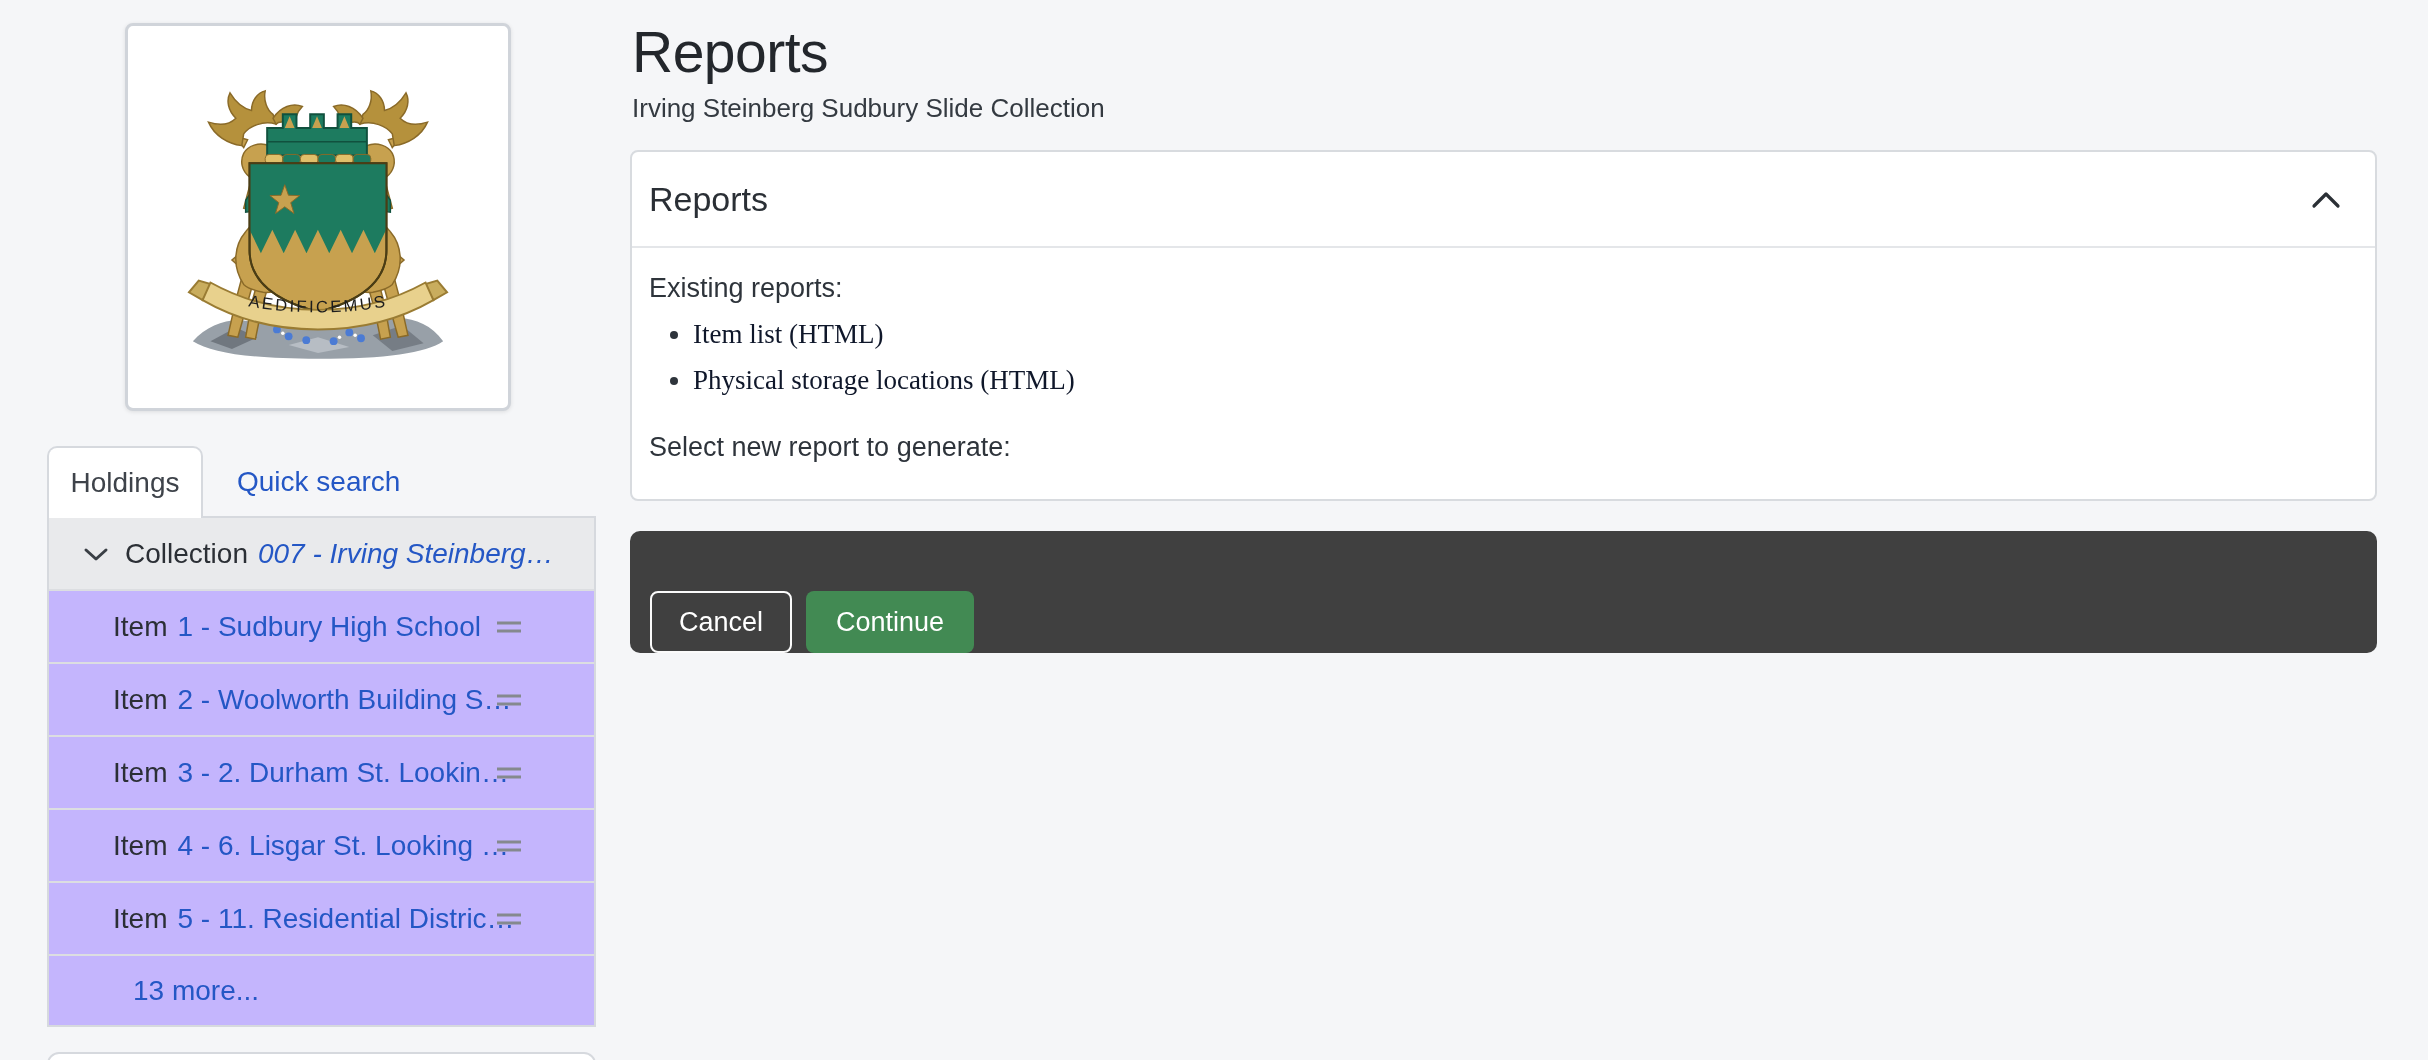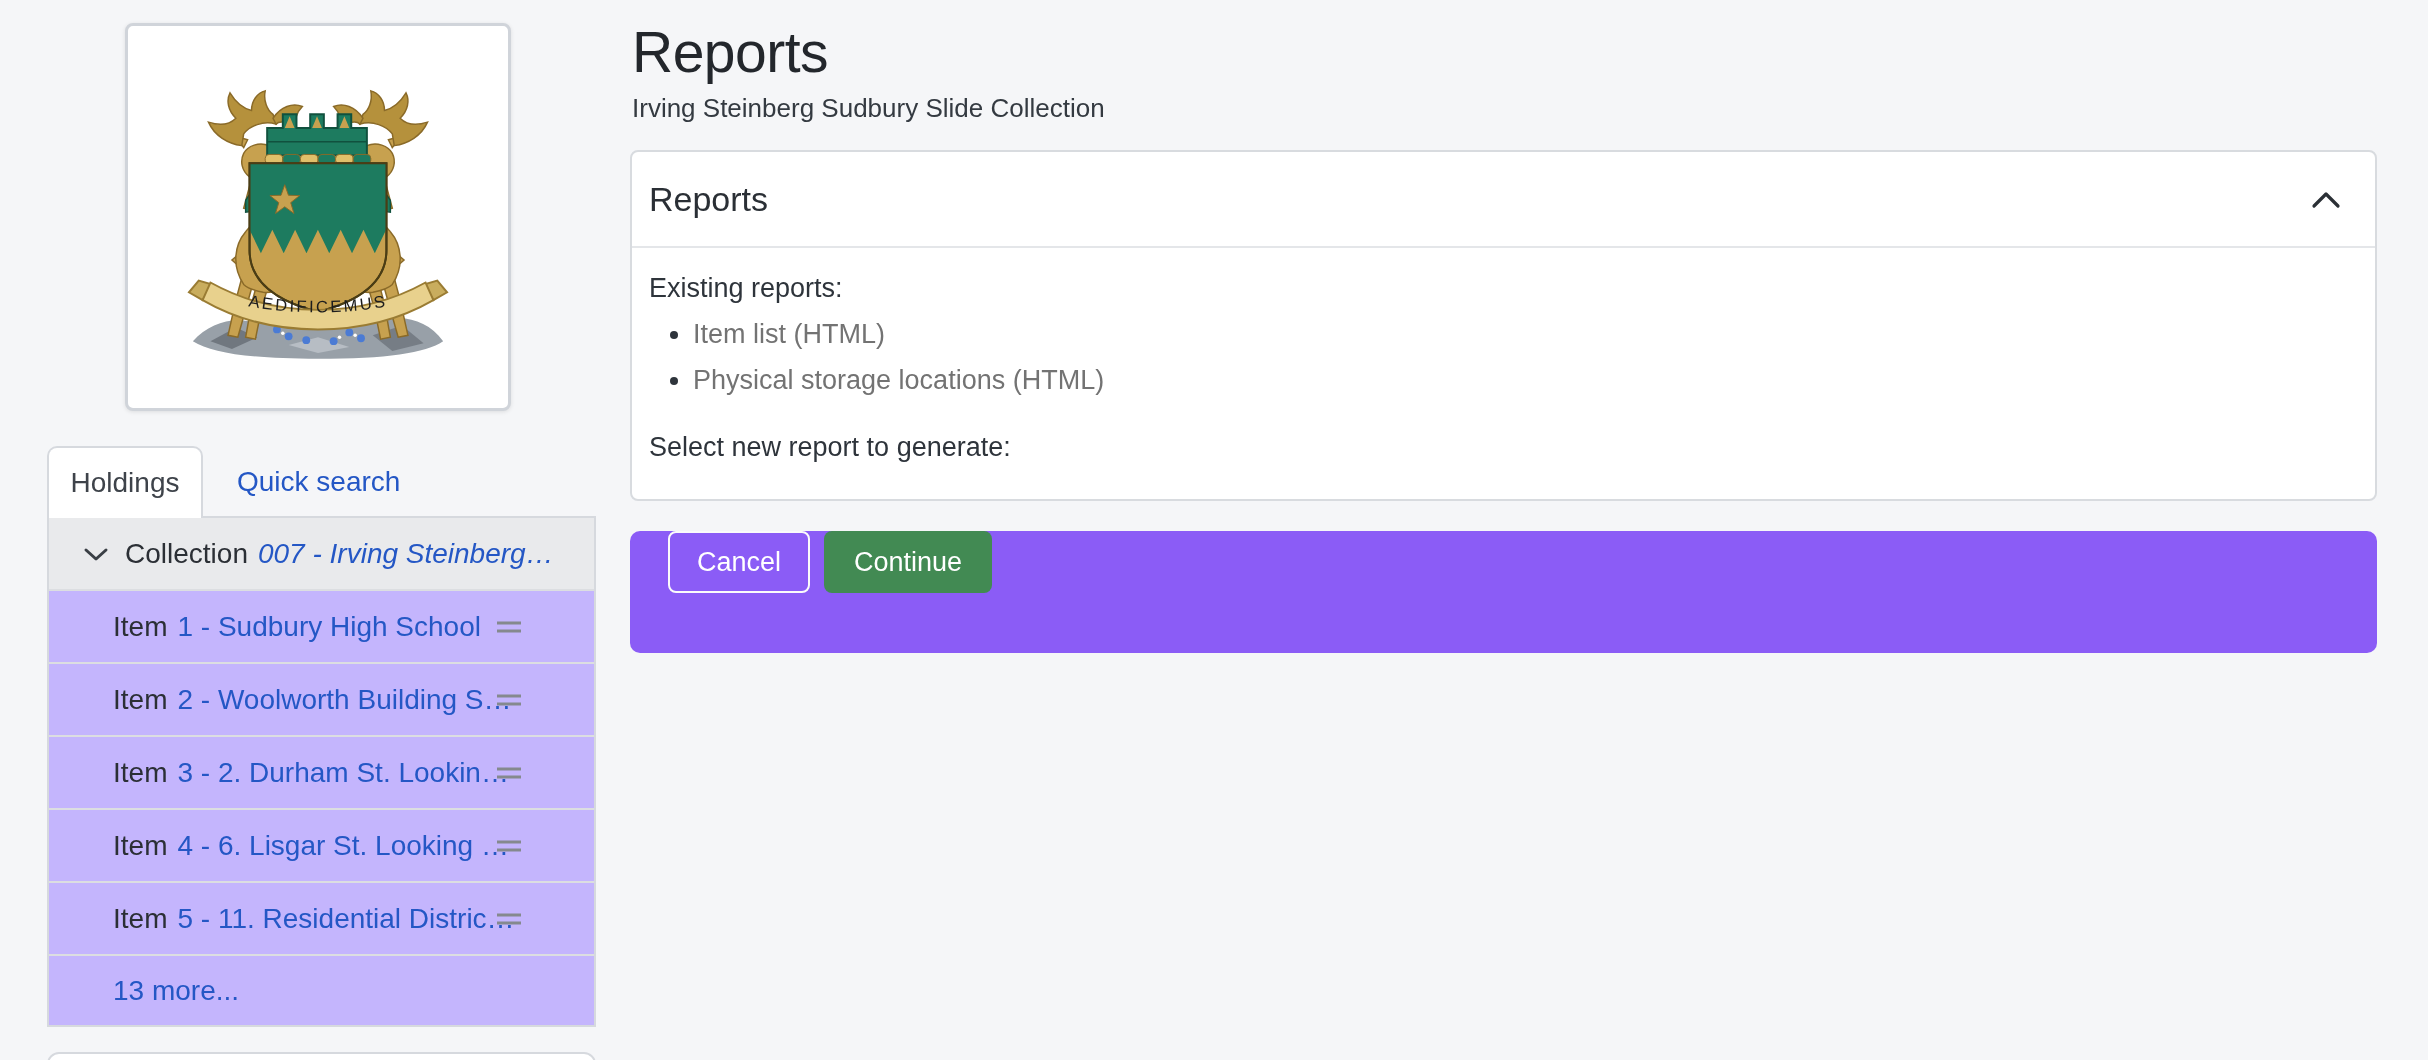--- a/index.html
+++ b/index.html
@@ -36,21 +36,21 @@
     position:absolute; left:47px; top:516px; width:549px;
     background:#fff; border:2px solid #d6d9de; z-index:2;
   }
   .t-row {
     height:73px; display:flex; align-items:center;
     border-bottom:2px solid #dcdee1; font-size:28px; position:relative;
     background:#c4b5fd;
   }
   .t-row.collection { background:#e9eaec; padding-left:34px; }
   .t-row.item { padding-left:64px; }
-  .t-row.more { padding-left:64px; border-bottom:none; height:69px; }
+  .t-row.more { padding-left:84px; border-bottom:none; height:69px; }
   .toggle-btn { display:flex; align-items:center; margin-right:16px; cursor:pointer; background:none; border:none; padding:0; }
   .type-label { color:#2b2f35; margin-right:10px; white-space:nowrap; }
   .tree-link { color:#2457c5; white-space:nowrap; overflow:hidden; max-width:382px; }
   .t-row.collection .tree-link { max-width:370px;font-style:italic; }
   .handle {
     position:absolute; right:72px; top:50%; transform:translateY(-50%);
     cursor:grab; line-height:0;
   }
   .more-link { color:#2457c5; }
   .partial-card {
@@ -74,21 +74,21 @@
     height:96px; display:flex; align-items:center; justify-content:space-between;
     padding:0 30px 0 17px; border-bottom:2px solid #e4e6e9;
   }
   .panel-title { font-size:34px; color:#2a2f35; font-weight:400; }
   .collapse-btn { background:none; border:none; padding:4px; cursor:pointer; line-height:0; }
 
   .panel-body { padding:24px 17px 34px; font-size:27px; }
   .p-label { color:#2e343b; line-height:1.25; }
   ul.report-links { margin:12px 0 0; padding-left:44px; }
   ul.report-links li { margin:0 0 12px; color:#2e343b; line-height:1.25; }
-  ul.report-links a { color:#737373; }
+  ul.report-links a { color:#0f172a;font-family:Liberation Serif, serif; }
   .select-label { margin-top:34px; }
   .options { margin-top:14px; margin-left:-6px; }
   .opt { display:flex; align-items:center; height:46px; cursor:pointer; }
   .radio-col { width:46px; height:46px; display:flex; align-items:center; justify-content:center; flex:none; }
   .radio {
     width:30px; height:30px; border-radius:50%;
     border:2px solid #ced2d7; background:#fff;
   }
   .opt.selected .radio-col {
     background:#f8dcc8; border-radius:50%;
@@ -96,22 +96,22 @@
   .radio-selected {
     width:31px; height:31px; border-radius:50%; background:#e8722e;
     display:flex; align-items:center; justify-content:center;
   }
   .radio-selected::after {
     content:""; width:12px; height:12px; border-radius:50%; background:#fff;
   }
   .opt-label { margin-left:12px; color:#2e343b; }
 
   .footer-bar {
-    margin-top:30px; height:122px; border-radius:10px; background:#8b5cf6;
-    display:flex; align-items:flex-start; padding-left:38px; gap:14px;
+    margin-top:30px; height:122px; border-radius:10px; background:#404040;
+    display:flex; align-items:flex-end; padding-left:20px; gap:14px;
   }
   .btn {
     height:62px; border-radius:8px; font-size:27px; color:#fff;
     font-family:inherit; display:flex; align-items:center; cursor:pointer;
   }
   .btn-cancel { background:transparent; border:2px solid #fbfbfb; padding:0 27px; }
   .btn-continue { background:#428a53; border:none; padding:0 30px; }
 </style>
 </head>
 <body>

